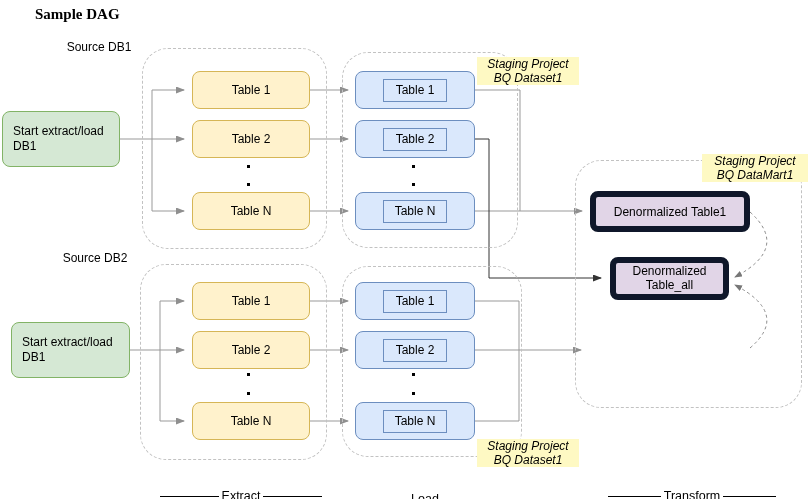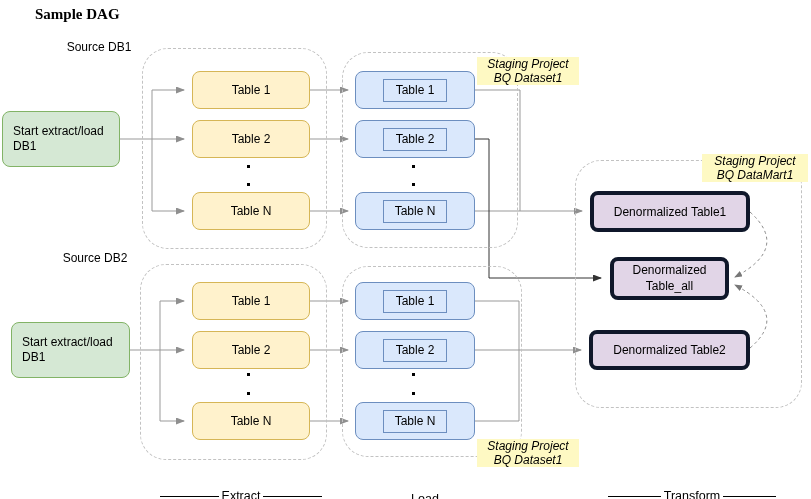--- a/index.html
+++ b/index.html
@@ -14,21 +14,21 @@
   .bglabel { background:#fef9c3; padding:0 1px;font-style:italic; }
 
   .container { position:absolute; border:1px dashed #c2c2c2; border-radius:26px; background:transparent; }
 
   .node { position:absolute; font-size:12px; display:flex; align-items:center; justify-content:center; text-align:center; border-radius:8px; }
   .green  { background:#d5e8d4; border:1px solid #82b366; border-radius:8px; justify-content:flex-start; text-align:left; padding-left:10px; }
   .green .twolines { display:block; line-height:15px; }
   .yellow { background:#fff2cc; border:1px solid #d6b656; }
   .blue   { background:#dae8fc; border:1px solid #6c8ebf; }
   .blue .inner { border:1px solid #6c8ebf; background:#dae8fc; width:64px; height:23px; display:flex; align-items:center; justify-content:center; border-radius:0; }
-  .purple { background:#e1d5e7; border:4px solid #0f172a; }
+  .purple { background:#e1d5e7; border:6px solid #0f172a; }
   .purple.twoline { flex-direction:column; justify-content:space-evenly; line-height:13px; }
 
   .dot { position:absolute; width:3px; height:3px; background:#000; }
 
   .stage { position:absolute; top:488px; height:16px; display:flex; align-items:center; gap:3px; font-size:12.5px; }
   .stage .ln { flex:1; border-top:1px solid #000; height:0; }
   .stage .tx { white-space:nowrap; }
 </style>
 </head>
 <body>
@@ -187,23 +187,20 @@
   <div class="dot" style="left:412px;top:373px;"></div>
   <div class="dot" style="left:412px;top:392px;"></div>
 
   <div class="node purple" style="left:590px;top:191px;width:160px;height:41px;">
       <span>Denormalized Table1</span>
     </div>
   <div class="node purple twoline" style="left:610px;top:257px;width:119px;height:43px;">
     <span>Denormalized</span>
     <span>Table_all</span>
   </div>
-  <div class="node purple" style="left:589px;top:330px;width:161px;height:40px;">
-      <span>Denormalized Table2</span>
-    </div>
 
   <div class="stage" style="left:160px;width:162px;">
     <span class="ln"></span>
     <span class="tx">Extract</span>
     <span class="ln"></span>
   </div>
   <div class="stage" style="left:347px;width:156px;flex-direction:column;">
     <span class="ln"></span>
     <span class="tx">Load</span>
     <span class="ln"></span>

